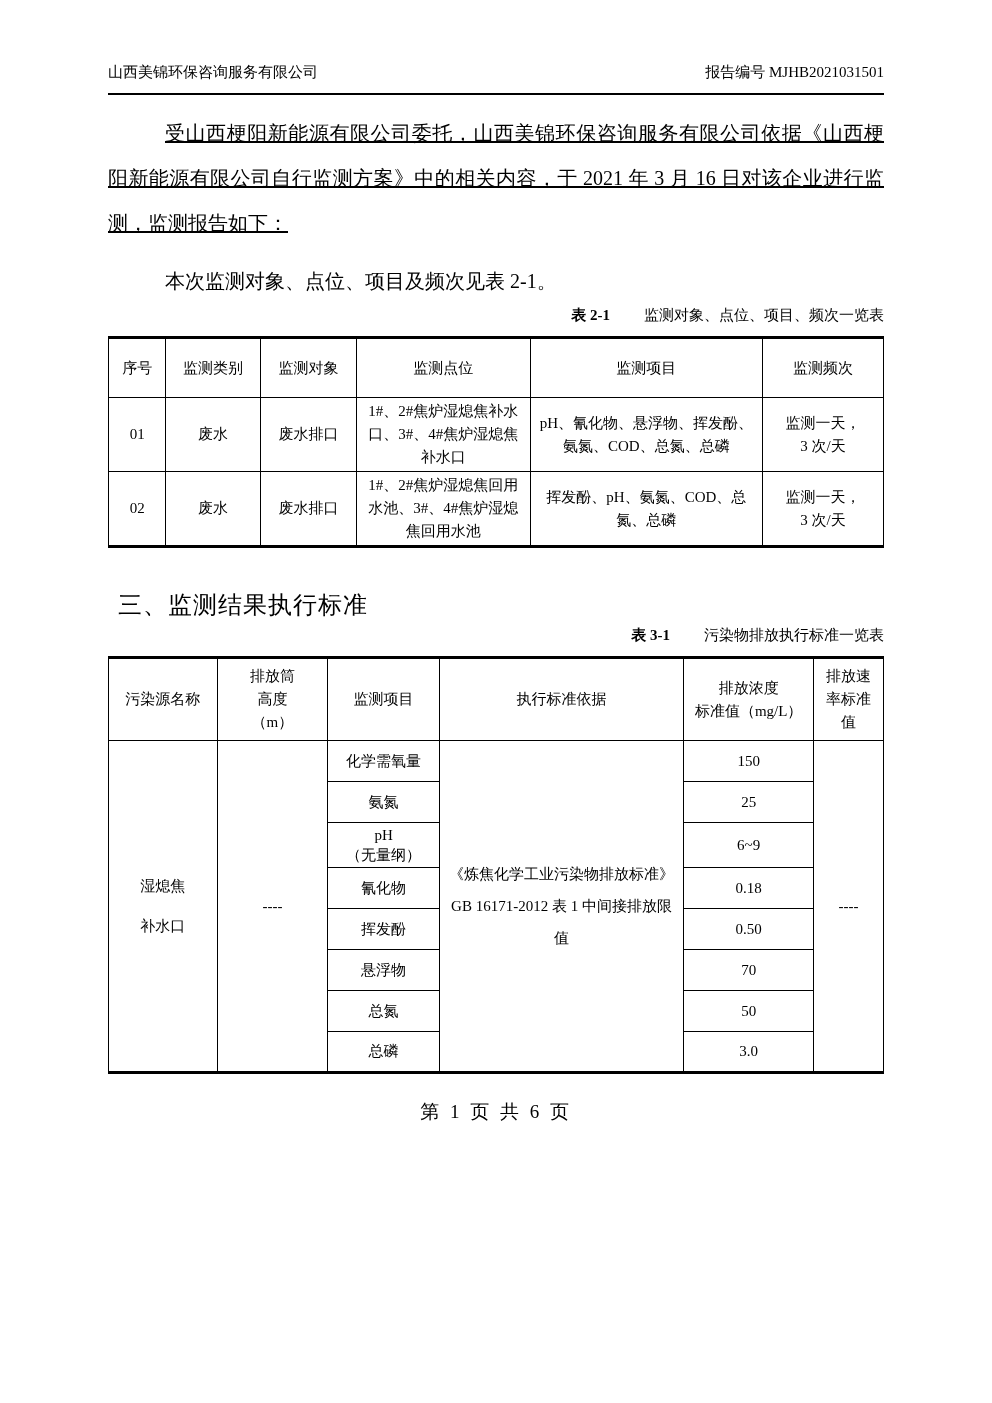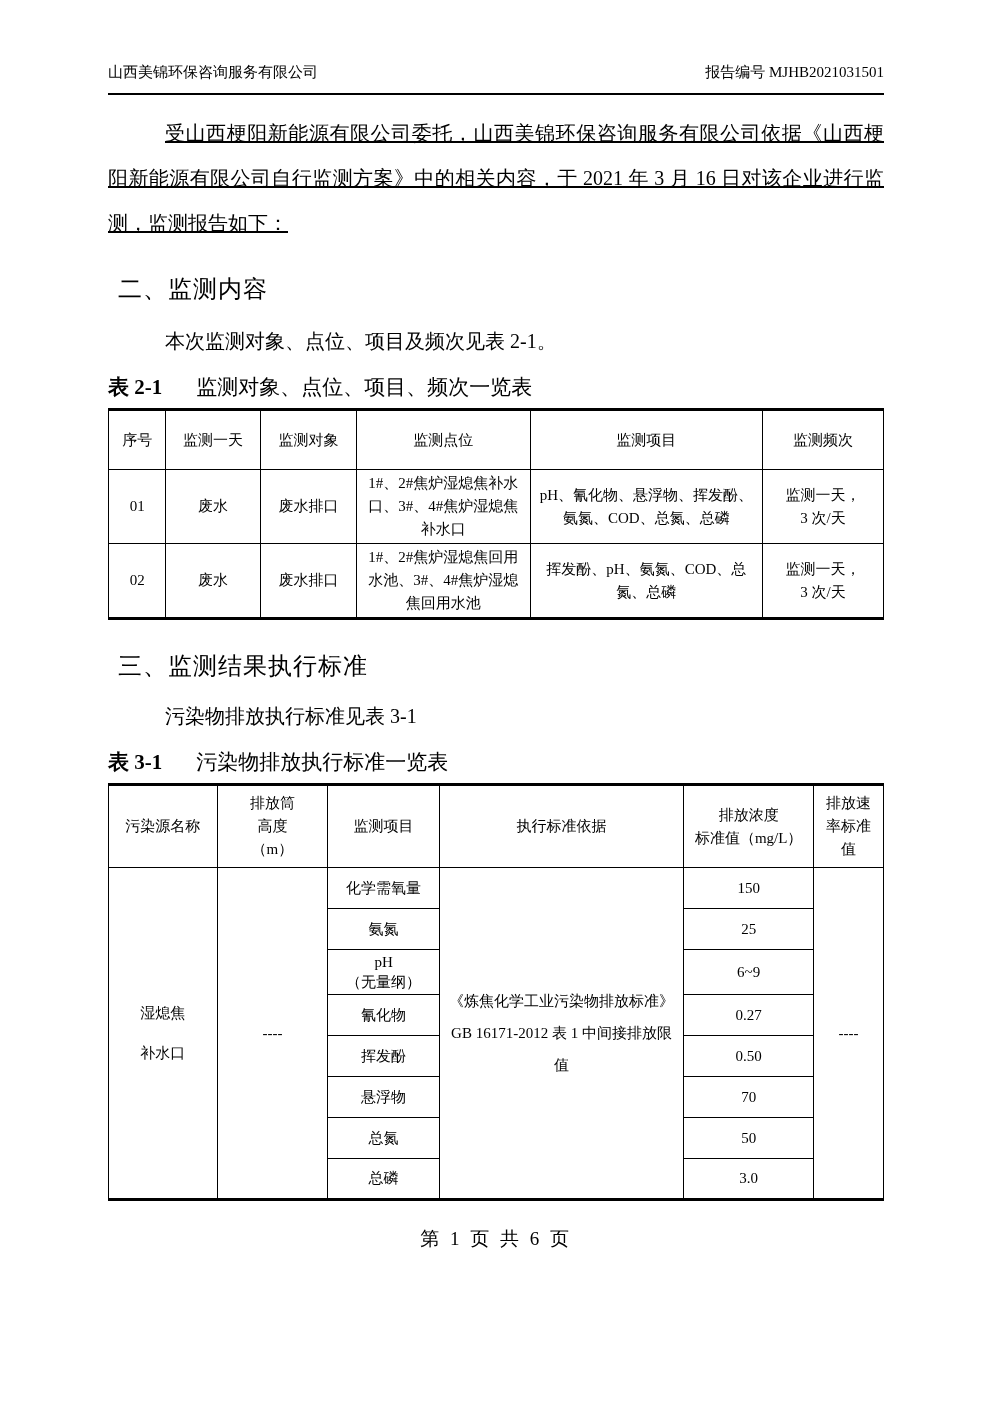--- a/index.html
+++ b/index.html
@@ -21,31 +21,31 @@
     border-bottom: 2px solid #000;
     font-size: 15px; line-height: 20px; gap: 12px;
   }
 
   h1 {
     font-size: 24px; font-weight: normal; margin: 0;
     padding-left: 10px; letter-spacing: 1px; line-height: 34px;
   }
   .h-s1 { margin-top: 28px; }
   .h-s2 { margin-top: 26px; }
-  .h-s3 { margin-top: 29px; }
+  .h-s3 { margin-top: 40px; }
 
   .para {
     font-size: 20px; line-height: 45px; margin: 0;
     text-align: justify; text-indent: 57px;
   }
   .p-s1 { margin-top: 16px; text-decoration: underline; }
   .p-s2 { margin-top: 14px; line-height: 42px; }
   .p-s3 { margin-top: 12px; line-height: 42px; }
 
-  .caption { text-align: left; font-size: 21px; line-height: 26px; margin-top: 12px; }
+  .caption { text-align: right; font-size: 15px; line-height: 26px; margin-top: 0; }
   .caption .cap-label { font-weight: bold; margin-right: 34px; }
 
   table {
     border-collapse: collapse; width: 100%; table-layout: fixed;
     border-top: 3px solid #000; border-bottom: 3px solid #000;
     margin-top: 8px;
   }
   th, td {
     border: 1px solid #000;
     text-align: center; vertical-align: middle;
@@ -73,40 +73,39 @@
 <div class="page">
   <div class="content">
 
     <div class="doc-header">
       <span>山西美锦环保咨询服务有限公司</span>
       <span>报告编号 MJHB2021031501</span>
     </div>
 
     <p class="para p-s1">受山西梗阳新能源有限公司委托，山西美锦环保咨询服务有限公司依据《山西梗阳新能源有限公司自行监测方案》中的相关内容，于 2021 年 3 月 16 日对该企业进行监测，监测报告如下：</p>
 
-    <h1 class="h-s2">二、监测内容</h1>
     <p class="para p-s2">本次监测对象、点位、项目及频次见表 2-1。</p>
 
     <div class="caption">
       <span class="cap-label">表 2-1</span><span>监测对象、点位、项目、频次一览表</span>
     </div>
 
     <table class="t21">
       <colgroup>
         <col style="width:7.4%">
           <col style="width:12.2%">
           <col style="width:12.4%">
         <col style="width:22.4%">
           <col style="width:30.0%">
           <col style="width:15.6%">
       </colgroup>
       <tbody>
           <tr class="head-row">
         <th>序号</th>
-        <th>监测一天</th>
+        <th>监测类别</th>
         <th>监测对象</th>
         <th>监测点位</th>
         <th>监测项目</th>
         <th>监测频次</th>
       </tr>
       <tr class="body-row">
         <td>01</td>
         <td>废水</td>
         <td>废水排口</td>
         <td>1#、2#焦炉湿熄焦补水口、3#、4#焦炉湿熄焦补水口</td>
@@ -120,21 +119,20 @@
         <td>废水排口</td>
         <td>1#、2#焦炉湿熄焦回用水池、3#、4#焦炉湿熄焦回用水池</td>
         <td>挥发酚、pH、氨氮、COD、总氮、总磷</td>
         <td>监测一天，
 3 次/天</td>
       </tr>
     </tbody>
       </table>
 
     <h1 class="h-s3">三、监测结果执行标准</h1>
-    <p class="para p-s3">污染物排放执行标准见表 3-1</p>
 
     <div class="caption">
       <span class="cap-label">表 3-1</span><span>污染物排放执行标准一览表</span>
     </div>
 
     <table class="t31">
       <colgroup>
         <col style="width:14.0%">
           <col style="width:14.3%">
           <col style="width:14.4%">
@@ -169,21 +167,21 @@
         <td>氨氮</td>
         <td>25</td>
       </tr>
       <tr class="body-row">
         <td class="lh20">pH
 （无量纲）</td>
         <td>6~9</td>
       </tr>
       <tr class="body-row">
         <td>氰化物</td>
-        <td>0.27</td>
+        <td>0.18</td>
       </tr>
       <tr class="body-row">
         <td>挥发酚</td>
         <td>0.50</td>
       </tr>
       <tr class="body-row">
         <td>悬浮物</td>
         <td>70</td>
       </tr>
       <tr class="body-row">

